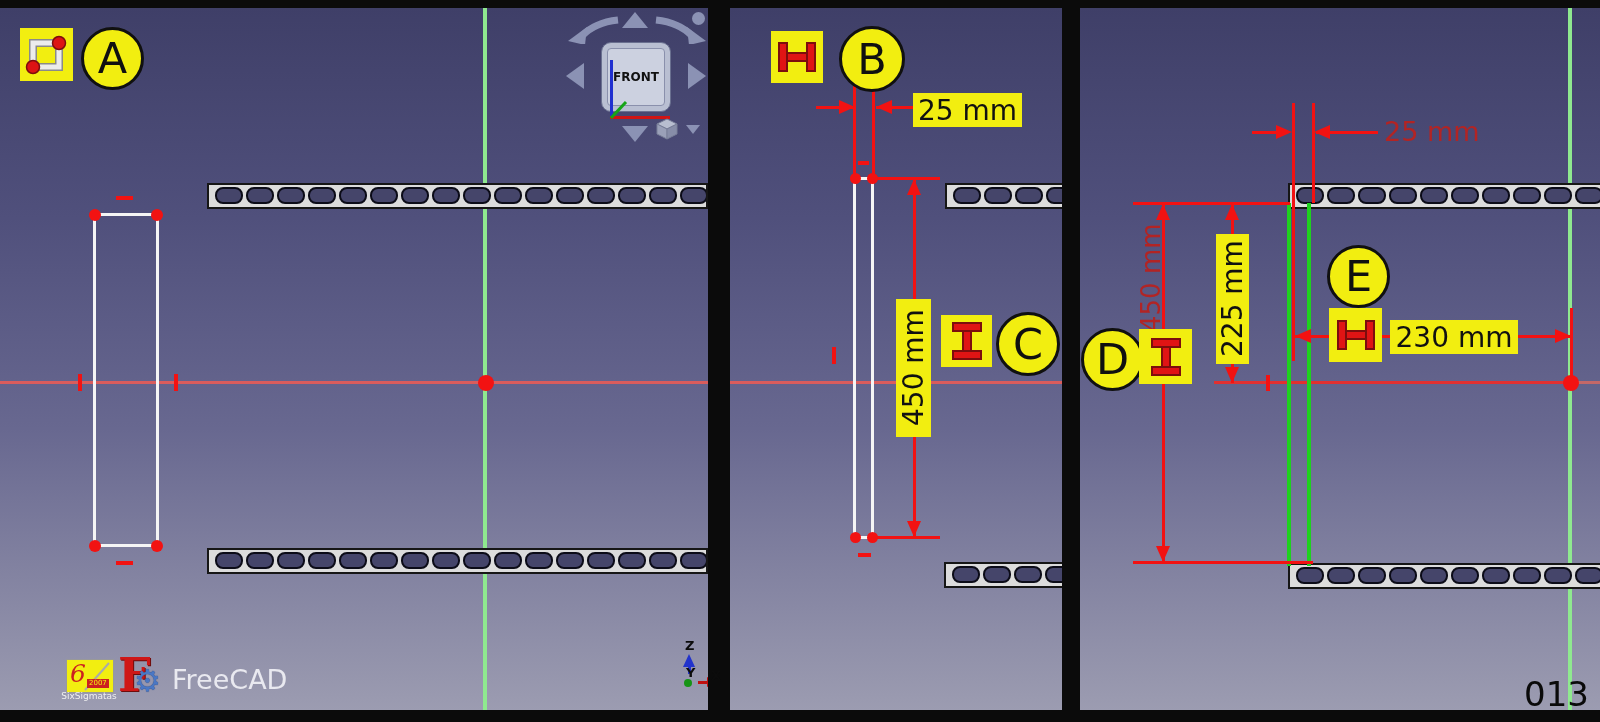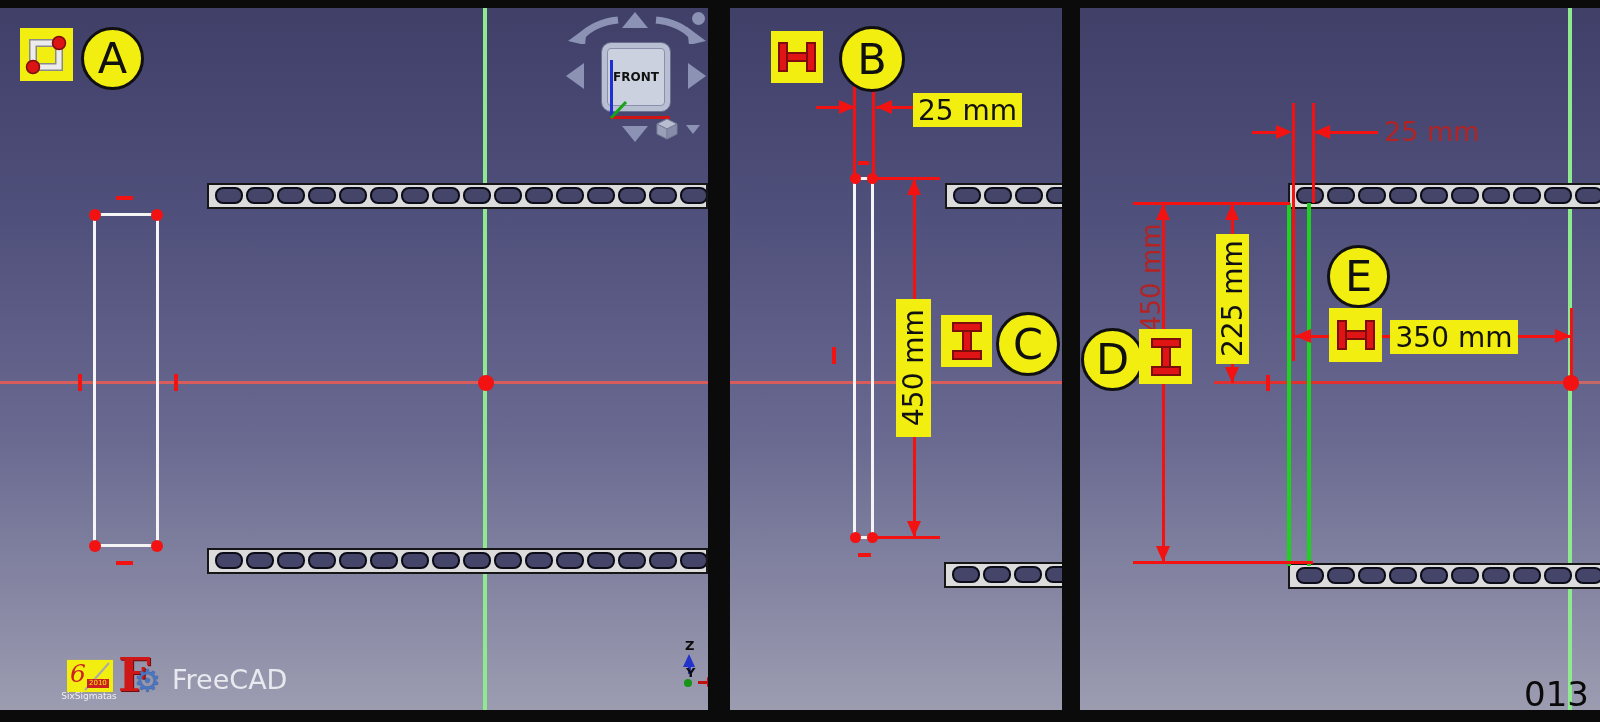--- a/index.html
+++ b/index.html
@@ -129,21 +129,21 @@
     <polygon points="4,8 14,13 14,23 4,18" fill="#9aa0b8" stroke="#787e98" stroke-width="1"></polygon>
     <polygon points="24,8 14,13 14,23 24,18" fill="#878da8" stroke="#787e98" stroke-width="1"></polygon>
   </svg>
   <div class="navtri" style="left:686px;top:125px;border-width:9px 7px 0 7px;border-color:#8b92b4 transparent transparent transparent;"></div>
 
   <div class="abs z5" style="left:66px;top:659px;width:46px;height:32px;background:#f2ee10;border:1px solid #999;">
     <span class="abs" style="left:3px;top:0px;color:#cc2020;font-family:'DejaVu Serif','Liberation Serif',serif;font-style:italic;font-size:25px;line-height:1.1;">6</span>
     <svg class="abs" style="left:0;top:0;" width="46" height="32">
       <line x1="18" y1="30" x2="42" y2="3" stroke="#aaa" stroke-width="2"></line>
     </svg>
-    <span class="abs" style="left:20px;top:19px;background:#cc2020;color:#f2ee10;font-size:7px;line-height:1.3;padding:0 2px;">2010</span>
+    <span class="abs" style="left:20px;top:19px;background:#cc2020;color:#f2ee10;font-size:7px;line-height:1.3;padding:0 2px;">2007</span>
   </div>
   <div class="abs z5" style="left:58px;top:691px;width:62px;text-align:center;color:#f0f0f0;font-size:9px;">SixSigmatas</div>
   <div class="abs z5" style="left:118px;top:652px;color:#cf1717;font-family:'DejaVu Serif','Liberation Serif',serif;font-weight:bold;font-size:46px;line-height:1;text-shadow:1px 1px 0 #6d0d0d;">F</div>
   <div class="abs z5" style="left:134px;top:666px;color:#4a77c4;font-size:30px;line-height:1;text-shadow:0 0 1px #1c3a70;">⚙</div>
   <div class="abs z5" style="left:172px;top:664px;color:#e9e9f0;font-size:27px;">FreeCAD</div>
 
   <div class="triadlbl" style="left:685px;top:638px;">Z</div>
   <div class="navtri z5" style="left:683px;top:654px;border-width:0 6px 13px 6px;border-color:transparent transparent #2233cc transparent;"></div>
   <div class="vline z5" style="left:688px;top:666px;width:3px;height:8px;background:#2233cc;"></div>
   <div class="triadlbl" style="left:686px;top:665px;">Y</div>
@@ -266,21 +266,21 @@
   <div class="vline z3" style="left:1231px;top:203px;width:3px;height:180px;background:#f21212;"></div>
   <div class="ah au" style="left:1225px;top:204px;"></div>
   <div class="ah ad" style="left:1225px;top:367px;"></div>
   <div class="dimlbl vtext" style="left:1216px;top:234px;width:33px;height:130px;">225 mm</div>
   <div class="vline z3" style="left:1266px;top:375px;width:4px;height:16px;background:#f21212;"></div>
 
   <div class="hline z3" style="left:1295px;top:335px;width:277px;height:3px;background:#f21212;"></div>
   <div class="ah al" style="left:1295px;top:329px;"></div>
   <div class="ah ar" style="left:1555px;top:329px;"></div>
   <div class="vline z3" style="left:1570px;top:308px;width:3px;height:75px;background:#f21212;"></div>
-  <div class="dimlbl" style="left:1390px;top:320px;width:128px;height:34px;">350 mm</div>
+  <div class="dimlbl" style="left:1390px;top:320px;width:128px;height:34px;">230 mm</div>
   <div class="dot" style="left:1563px;top:375px;width:16px;height:16px;"></div>
 
   <div class="badge" style="left:1081px;top:328px;width:57px;height:57px;">
     <span>D</span>
   </div>
   <div class="tool" style="left:1139px;top:329px;width:53px;height:55px;">
     <svg width="46" height="46" viewBox="0 0 46 46">
       <rect x="9" y="5" width="28" height="8" fill="#e01414" stroke="#7d0d0d" stroke-width="2"></rect>
       <rect x="9" y="33" width="28" height="8" fill="#e01414" stroke="#7d0d0d" stroke-width="2"></rect>
       <rect x="19" y="13" width="8" height="20" fill="#e01414" stroke="#7d0d0d" stroke-width="2"></rect>

